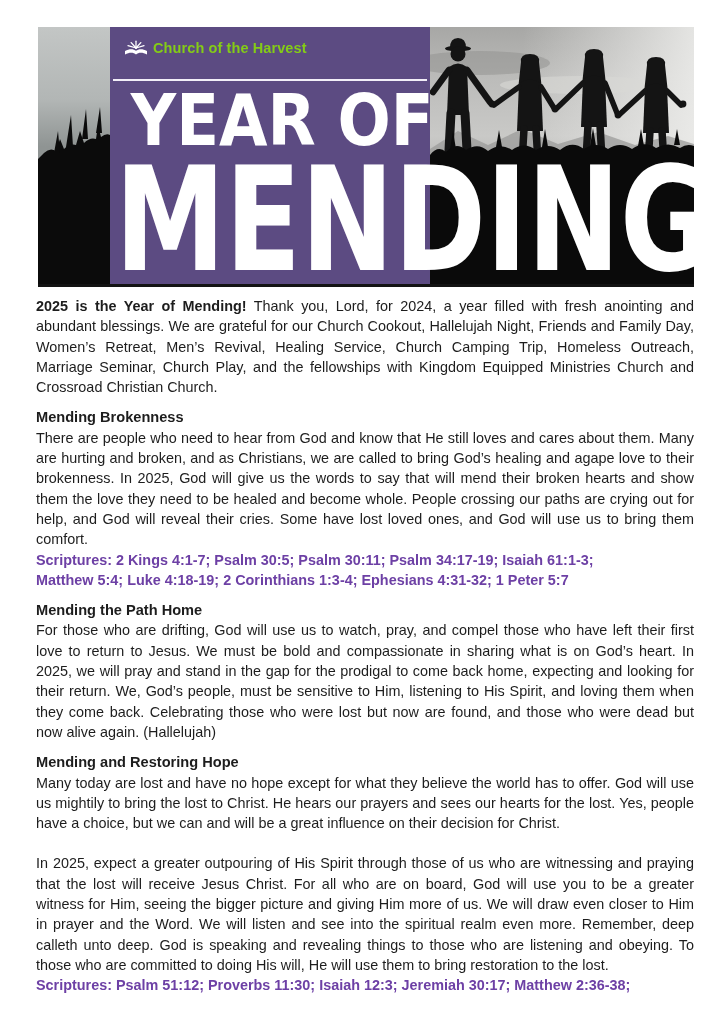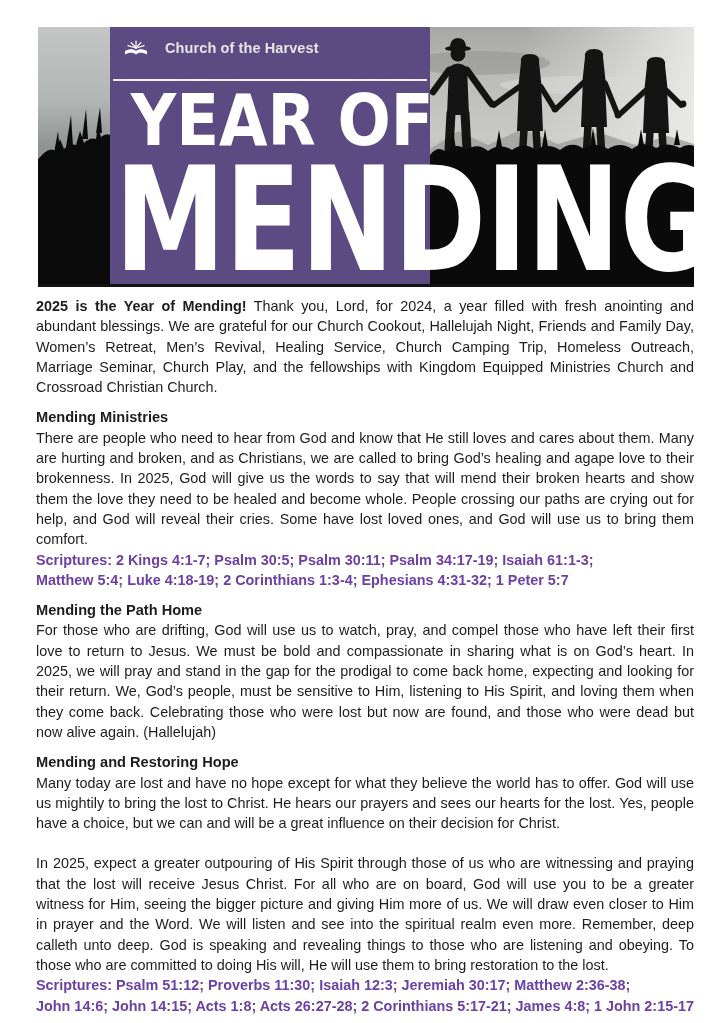--- a/index.html
+++ b/index.html
@@ -11,21 +11,21 @@
   *{margin:0;padding:0;box-sizing:border-box;}
   html,body{width:724px;height:1023px;overflow:hidden;background:#ffffff;}
   body{font-family:"Liberation Sans",sans-serif;color:var(--body-text,#1d1d1d);}
 
   
   .banner{position:relative;margin:27px 0 0 38px;width:656px;height:260px;background:#000;}
   .photo-left{position:absolute;left:0;top:0;width:72px;height:260px;}
   .photo-right{position:absolute;left:392px;top:0;width:264px;height:260px;}
   .photo-left svg,.photo-right svg{display:block;width:100%;height:100%;}
   .purple-panel{position:absolute;left:72px;top:0;width:320px;height:260px;background:var(--banner-purple,#5c4b82);}
-  .brand{position:absolute;top:11px;left:13px;display:flex;align-items:flex-start;gap:16px;color:#e5e5e5;}
+  .brand{position:absolute;top:11px;left:13px;display:flex;align-items:flex-start;gap:4px;color:#84cc16;}
   .logo{display:block;width:26px;height:18px;margin-top:2px;}
   .brand-lines{font-weight:bold;font-size:14.5px;line-height:21px;letter-spacing:.1px;}
   .rule{position:absolute;top:52px;left:3px;right:3px;height:1.5px;background:#f2eef8;}
   .title1{position:absolute;left:72px;top:57px;width:320px;text-align:center;color:var(--title-white,#fff);
           font-family:"DejaVu Sans",sans-serif;font-weight:bold;font-size:72px;line-height:1;
           transform:scaleX(.87);transform-origin:center top;white-space:nowrap;z-index:3;}
   .title2{position:absolute;left:77px;bottom:8px;color:var(--title-white,#fff);
           font-family:"DejaVu Sans",sans-serif;font-weight:bold;font-size:144px;line-height:.82;
           transform:scaleX(.77);transform-origin:left bottom;white-space:nowrap;z-index:3;}
   .bottom-bar{position:absolute;left:0;bottom:0;width:100%;height:3px;background:#131313;z-index:2;}
@@ -143,33 +143,32 @@
     <div class="title1">YEAR OF</div>
     <div class="title2">MENDING</div>
     <div class="bottom-bar"></div>
   </div>
 
   <div class="content">
 
     <p class="para"><strong class="lead">2025 is the Year of Mending!</strong><span> Thank you, Lord, for 2024, a year filled with fresh anointing and abundant blessings. We are grateful for our Church Cookout, Hallelujah Night, Friends and Family Day, Women’s Retreat, Men’s Revival, Healing Service, Church Camping Trip, Homeless Outreach, Marriage Seminar, Church Play, and the fellowships with Kingdom Equipped Ministries Church and Crossroad Christian Church.</span></p>
 
     <section>
-      <h2 class="h">Mending Ministries</h2>
+      <h2 class="h">Mending Brokenness</h2>
       <p class="para">There are people who need to hear from God and know that He still loves and cares about them. Many are hurting and broken, and as Christians, we are called to bring God’s healing and agape love to their brokenness. In 2025, God will give us the words to say that will mend their broken hearts and show them the love they need to be healed and become whole. People crossing our paths are crying out for help, and God will reveal their cries. Some have lost loved ones, and God will use us to bring them comfort.</p>
       <div class="scripture">Scriptures: 2 Kings 4:1-7; Psalm 30:5; Psalm 30:11; Psalm 34:17-19; Isaiah 61:1-3;</div>
       <div class="scripture">Matthew 5:4; Luke 4:18-19; 2 Corinthians 1:3-4; Ephesians 4:31-32; 1 Peter 5:7</div>
     </section>
 
     <section>
       <h2 class="h">Mending the Path Home</h2>
       <p class="para">For those who are drifting, God will use us to watch, pray, and compel those who have left their first love to return to Jesus. We must be bold and compassionate in sharing what is on God’s heart. In 2025, we will pray and stand in the gap for the prodigal to come back home, expecting and looking for their return. We, God’s people, must be sensitive to Him, listening to His Spirit, and loving them when they come back. Celebrating those who were lost but now are found, and those who were dead but now alive again. (Hallelujah)</p>
     </section>
 
     <section>
       <h2 class="h">Mending and Restoring Hope</h2>
       <p class="para">Many today are lost and have no hope except for what they believe the world has to offer. God will use us mightily to bring the lost to Christ. He hears our prayers and sees our hearts for the lost. Yes, people have a choice, but we can and will be a great influence on their decision for Christ.</p>
       <p class="para">In 2025, expect a greater outpouring of His Spirit through those of us who are witnessing and praying that the lost will receive Jesus Christ. For all who are on board, God will use you to be a greater witness for Him, seeing the bigger picture and giving Him more of us. We will draw even closer to Him in prayer and the Word. We will listen and see into the spiritual realm even more. Remember, deep calleth unto deep. God is speaking and revealing things to those who are listening and obeying. To those who are committed to doing His will, He will use them to bring restoration to the lost.</p>
       <div class="scripture">Scriptures: Psalm 51:12; Proverbs 11:30; Isaiah 12:3; Jeremiah 30:17; Matthew 2:36-38;</div>
-      <div class="scripture">John 14:6; John 14:15; Acts 1:8; Acts 26:27-28; 2 Corinthians 5:17-21; James 4:8; 1 John 2:15-17</div>
     </section>
 
   </div>
 </div>
 
 </body></html>

